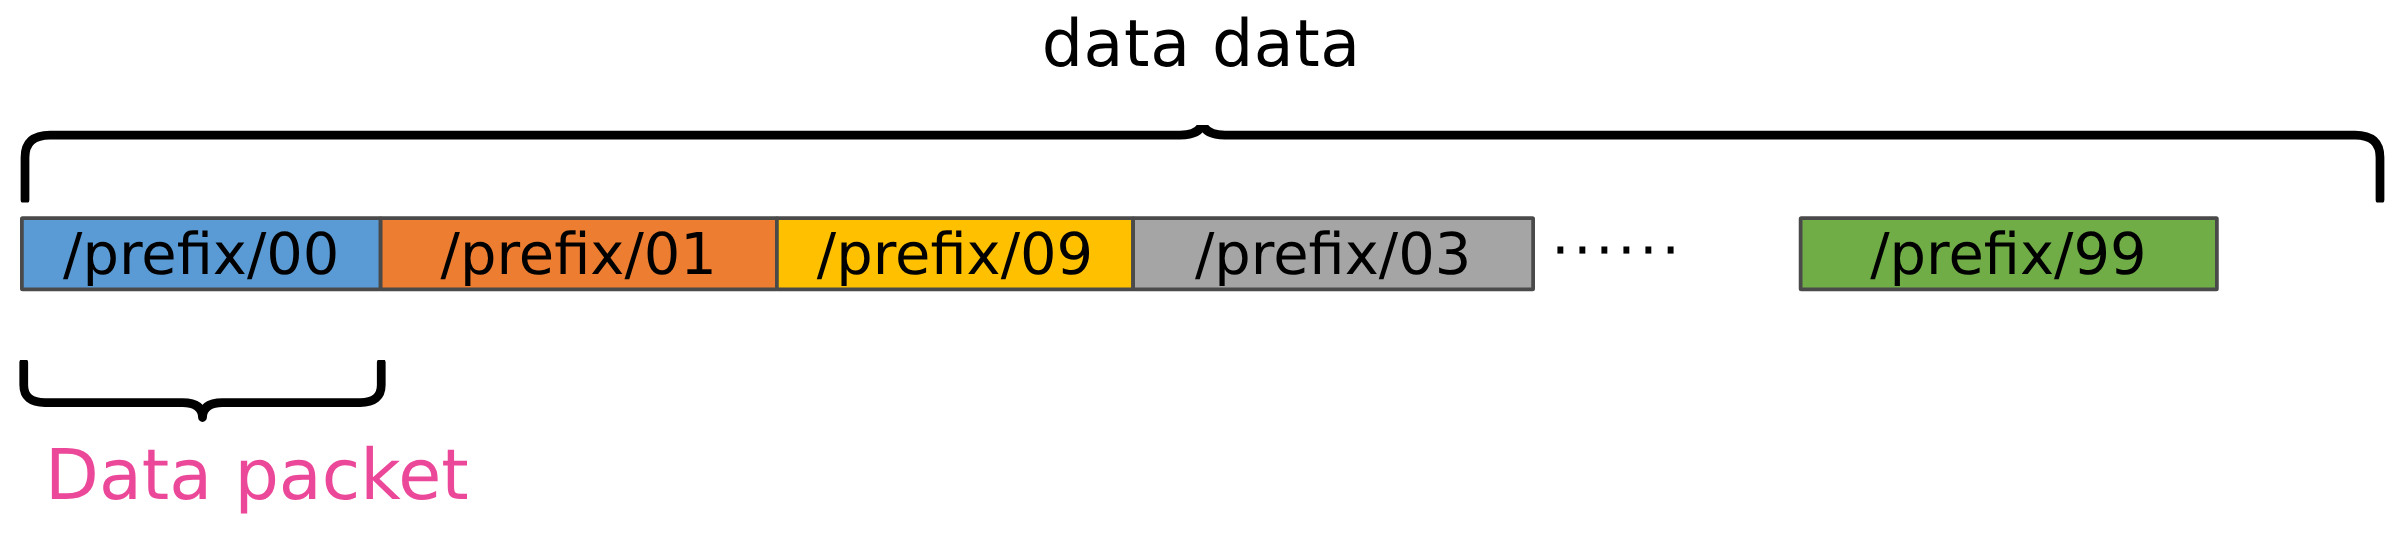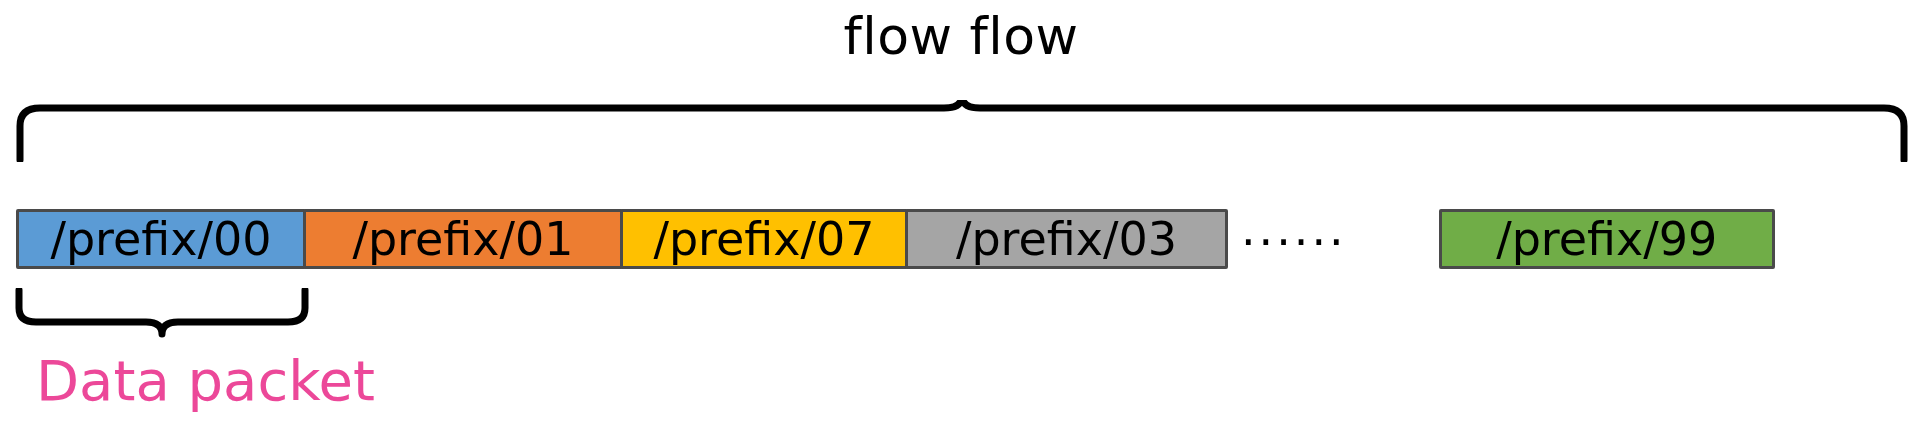--- a/index.html
+++ b/index.html
@@ -44,21 +44,21 @@
     top: 288px;
   }
 
   
   .packet-row {
     position: absolute;
     left: 16px;
     top: 173px;
     height: 96px;
     display: flex;
-    align-items: flex-end;
+    align-items: flex-start;
   }
   .packet {
     box-sizing: border-box;
     border: 3px solid #4a4a4a;
     display: flex;
     align-items: center;
     justify-content: center;
     font-size: 46px;
     color: #000000;
     white-space: nowrap;
@@ -88,35 +88,35 @@
     font-size: 56px;
     color: #ec4899;
     white-space: nowrap;
   }
 </style>
 </head>
 <body>
 
 <div class="stage">
 
-  <div class="flow-title">flow flow</div>
+  <div class="flow-title">data data</div>
 
   <svg class="brace-top" width="1896" height="62" viewBox="0 0 1896 62">
     <path d="M6,60 L6,26 Q6,8 26,8 L930,8 Q948,8 948,-4 Q948,8 966,8 L1870,8 Q1890,8 1890,26 L1890,60" fill="none" stroke="#000000" stroke-width="7" stroke-linecap="round" stroke-linejoin="round"></path>
   </svg>
 
   <div class="packet-row">
     <div class="packet" style="width:290px;background:#5b9bd5;">
       <span>/prefix/00</span>
     </div>
     <div class="packet" style="width:320px;background:#ed7d31;">
       <span>/prefix/01</span>
     </div>
     <div class="packet" style="width:288px;background:#ffc000;">
-      <span>/prefix/07</span>
+      <span>/prefix/09</span>
     </div>
     <div class="packet" style="width:323px;background:#a5a5a5;">
       <span>/prefix/03</span>
     </div>
     <div class="dots">······</div>
     <div class="gap" style="width:82px;"></div>
     <div class="packet" style="width:336px;background:#70ad47;">
       <span>/prefix/99</span>
     </div>
   </div>

